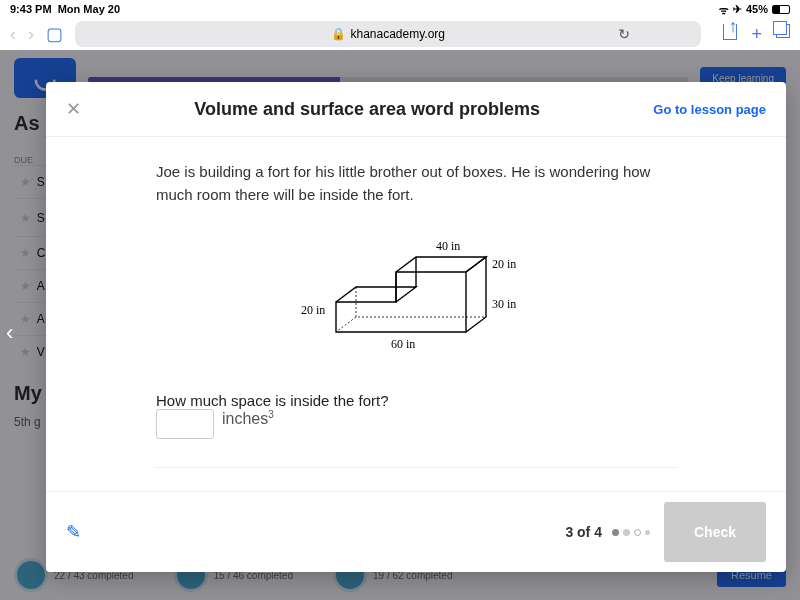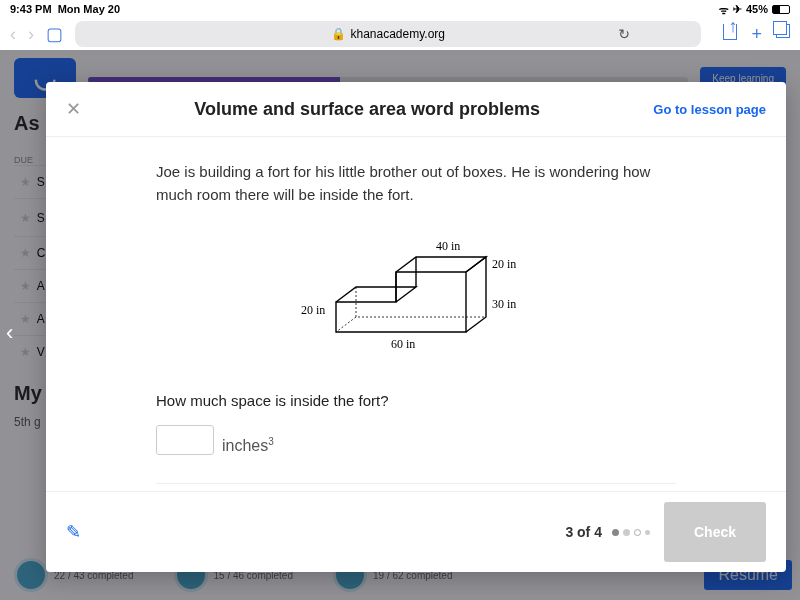--- a/index.html
+++ b/index.html
@@ -18,36 +18,36 @@
 .bg-progress{flex:1;height:6px;background:#e0e0e0;border-radius:3px;overflow:hidden;margin-top:4px}
 .bg-progress-fill{height:100%;width:42%;background:#6b46c1}
 .keep-learning{background:#1865f2;color:#fff;padding:6px 12px;border-radius:4px;font-size:10px}
 .bg-section{margin-top:14px}
 .bg-title{font-size:20px;font-weight:700;color:#222}
 .bg-sub{font-size:9px;color:#888;margin-top:20px}
 .bg-row{display:flex;align-items:center;justify-content:space-between;padding:9px 6px;border-top:1px solid #e5e5e5;font-size:12px}
 .bg-star{color:#ccc;margin-right:6px}
 .bg-pct{color:#1865f2;font-size:11px}
 .bg-btn{background:#1865f2;color:#fff;padding:4px 10px;border-radius:3px;font-size:10px}
-.bg-bottom{position:absolute;bottom:8px;left:14px;right:8px;display:flex;gap:40px;align-items:center}
+.bg-bottom{position:absolute;bottom:8px;left:14px;right:14px;display:flex;gap:40px;align-items:center}
 .bg-circle{width:34px;height:34px;border-radius:50%;background:#42a5c7;border:3px solid #d0e8f0}
 .bg-ctext{font-size:10px;color:#666;margin-left:6px}
-.resume{background:#1865f2;color:#fff;padding:6px 14px;border-radius:3px;font-size:16px;margin-left:auto}
+.resume{background:#1865f2;color:#fff;padding:6px 14px;border-radius:3px;font-size:11px;margin-left:auto}
 .backdrop{position:absolute;top:50px;left:0;right:0;bottom:0;background:rgba(20,20,30,0.45)}
 .side-chevron{position:absolute;left:6px;top:320px;color:#fff;font-size:22px;z-index:5}
 .modal{position:absolute;top:82px;left:46px;right:14px;bottom:28px;background:#fff;border-radius:4px;box-shadow:0 6px 24px rgba(0,0,0,0.25);display:flex;flex-direction:column;z-index:10}
 .modal-head{display:flex;align-items:center;padding:16px 20px;border-bottom:1px solid #eee}
 .modal-close{color:#999;font-size:18px;cursor:pointer}
 .modal-title{flex:1;text-align:center;font-size:18px;font-weight:700;color:#222}
 .modal-link{color:#1865f2;font-size:13px;font-weight:600}
 .modal-body{flex:1;overflow:auto;padding:24px 110px 10px 110px}
 .problem-text{font-size:15px;color:#333;line-height:1.5}
 .diagram{display:flex;justify-content:center;margin:26px 0 20px 0}
 .question{font-size:15px;font-weight:400;color:#222;margin-top:16px}
-.answer-row{display:flex;align-items:flex-end;gap:8px;margin-top:16px}
+.answer-row{display:flex;align-items:flex-start;gap:8px;}
 .answer-input{width:58px;height:30px;border:1px solid #ccc;border-radius:3px;padding:0 6px;font-size:14px}
 .unit{font-size:16px;color:#555;font-family:Georgia,serif}
 .unit sup{font-size:10px}
 .divider{border-top:1px solid #eee;margin:28px 0 0 0}
 .modal-foot{display:flex;align-items:center;padding:10px 20px;border-top:1px solid #eee}
 .scribble{color:#1865f2;font-size:18px}
 .foot-spacer{flex:1}
 .pager{font-size:14px;color:#333;font-weight:600;margin-right:10px}
 .dots{display:inline-flex;gap:4px;margin-right:14px;align-items:center}
 .dot{width:7px;height:7px;border-radius:50%;background:#ccc}

